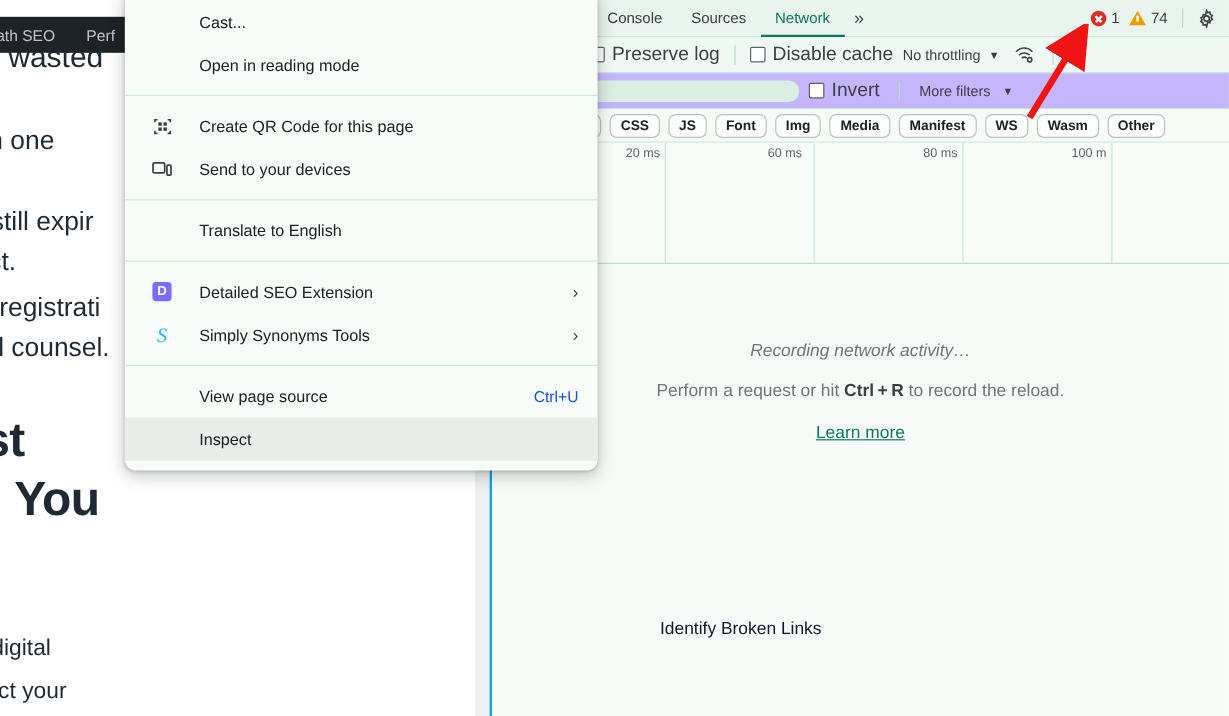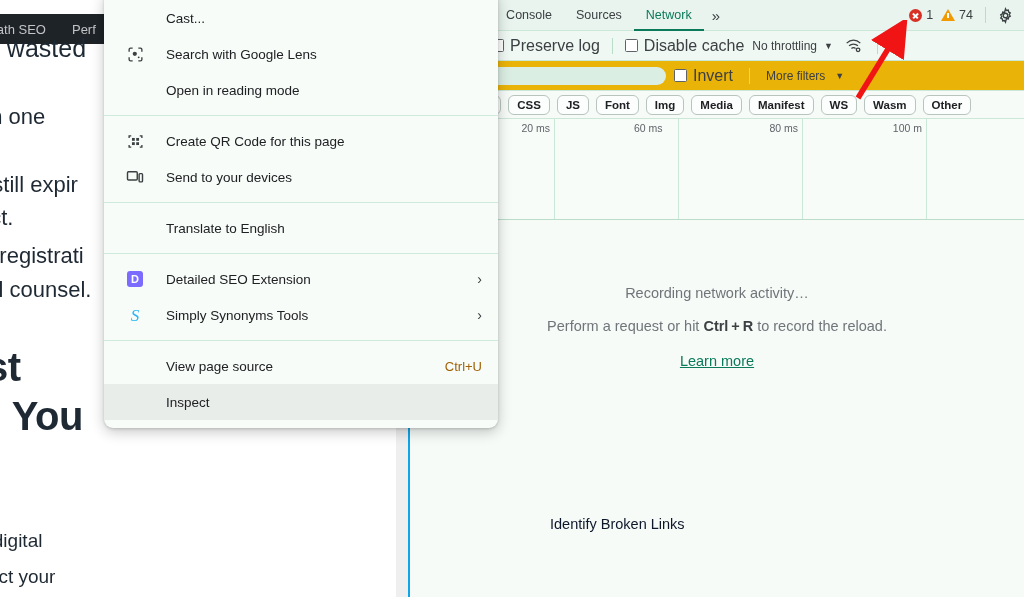--- a/index.html
+++ b/index.html
@@ -53,52 +53,52 @@
 
   
   #dt-toolbar{height:30px;padding:0 8px;border-bottom:1px solid #cbe7d8;background:#f0f8f4;gap:4px;}
   .tb-ico{width:22px;height:22px;display:flex;align-items:center;justify-content:center;}
   .chk{width:11px;height:11px;border:1.4px solid #5f6368;border-radius:1.5px;display:inline-block;background:#fff;}
   .chklabel{display:flex;align-items:center;gap:6px;font-size:16px;color:#3c4043;white-space:nowrap;}
   .sel{display:flex;align-items:center;gap:7px;font-size:12px;color:#3c4043;white-space:nowrap;margin-left:4px;}
   .caret{font-size:9px;color:#3c4043;}
 
   
-  #dt-filter{height:30px;padding:0 8px;border-bottom:1px solid #cbe7d8;background:#eab308;gap:8px;}
+  #dt-filter{height:30px;padding:0 8px;border-bottom:1px solid #cbe7d8;background:#c4b5fd;gap:8px;}
   #filter-input{height:18px;border-radius:9px;background:#dbeee4;border:none;flex:0 0 auto;width:248px;}
   #dt-filter .more-filters{font-size:12px;color:#3c4043;display:flex;align-items:center;gap:10px;white-space:nowrap;}
 
   
   #dt-types{height:28px;padding:0 0 0 4px;border-bottom:1px solid #cbe7d8;background:#f6fbf8;gap:7px;overflow:hidden;}
   .chip{border:1px solid #b8c4be;border-radius:6px;font-size:11.5px;font-weight:bold;color:#202124;
         padding:3px 8px;white-space:nowrap;background:#fbfefc;}
   .chip.cut{border-top-left-radius:0;border-bottom-left-radius:0;border-left:none;margin-left:-4px;}
 
   
   #dt-overview{height:100px;background:#f7fcf9;border-bottom:1px solid #b9ddc9;position:relative;}
   #dt-overview .tick{position:absolute;top:3px;font-size:10.5px;color:#5f6368;white-space:nowrap;}
   #dt-overview .ticksep{position:absolute;top:0;height:100%;width:1px;background:#c9e8d8;}
 
   
   #dt-empty{position:absolute;left:0;right:0;top:285px;text-align:center;}
-  #dt-empty .l1{font-size:14.5px;color:#707579;margin-bottom:17px;}
+  #dt-empty .l1{font-size:14.5px;color:#707579;margin-bottom:17px;font-style:italic;}
   #dt-empty .l2{font-size:14.5px;color:#707579;margin-bottom:18px;}
   #dt-empty .l2 b{color:#3c4043;font-weight:bold;}
   #dt-empty .l3 a{font-size:14.5px;color:#0b7a5a;text-decoration:underline;}
   #dt-broken{position:absolute;left:140px;top:516px;font-size:14.5px;color:#0f172a;}
 
   
   #ctxmenu{position:absolute;left:104px;top:-6px;width:394px;
            background:#f7fcf8;border-radius:0 0 9px 9px;
            box-shadow:0 4px 14px rgba(0,0,0,.22),0 1px 3px rgba(0,0,0,.16);
            padding:6px 0 8px 0;box-sizing:border-box;z-index:40;}
   .mi{height:36px;display:flex;align-items:center;padding:0 16px 0 0;font-size:13.5px;color:#202124;position:relative;}
   .mi .mi-ico{width:62px;display:flex;align-items:center;justify-content:center;flex:0 0 62px;}
   .mi .mi-label{flex:1;white-space:nowrap;}
-  .mi .mi-accel{font-size:13px;color:#a16207;}
+  .mi .mi-accel{font-size:13px;color:#1d4ed8;}
   .mi .mi-arrow{font-size:14px;color:#3c4043;margin-left:8px;}
   .mi.hover{background:#e9edea;}
   .msep{height:1px;background:#cdeadb;margin:7px 0;}
   .ext-d{width:16px;height:16px;border-radius:3px;background:#7c6bff;color:#fff;font-size:11px;
          font-weight:bold;display:flex;align-items:center;justify-content:center;font-family:"Liberation Sans",sans-serif;}
   .ext-s{font-family:"Liberation Serif","DejaVu Serif",serif;font-style:italic;font-size:17px;color:#29b6f6;line-height:1;}
 
   
   #arrow{position:absolute;left:840px;top:20px;width:80px;height:85px;z-index:60;pointer-events:none;}
 </style>
@@ -210,21 +210,21 @@
       <div class="chip">Wasm</div>
       <div class="chip">Other</div>
     </div>
 
   <div id="dt-overview">
       <div class="ticksep" style="left: 20px;"></div>
       <div class="tick" style="left: -24px; width: 40px; text-align: right;">20 ms</div>
       <div class="ticksep" style="left: 144px;"></div>
       <div class="tick" style="left: 100px; width: 40px; text-align: right;">20 ms</div>
       <div class="ticksep" style="left: 268px;"></div>
-      <div class="tick" style="left: 224px; width: 40px; text-align: left;">60 ms</div>
+      <div class="tick" style="left: 224px; width: 40px; text-align: center;">60 ms</div>
       <div class="ticksep" style="left: 392px;"></div>
       <div class="tick" style="left: 348px; width: 40px; text-align: right;">80 ms</div>
       <div class="ticksep" style="left: 516px;"></div>
       <div class="tick" style="left: 472px; width: 40px; text-align: right;">100 m</div>
     </div>
 
   <div id="dt-empty">
     <div class="l1">Recording network activity…</div>
     <div class="l2">
       <span>Perform a request or hit </span><b>Ctrl + R</b><span> to record the reload.</span>
@@ -234,30 +234,20 @@
     </div>
   </div>
 
   <div id="dt-broken">Identify Broken Links</div>
 </div>
 
 <div id="ctxmenu">
     <div class="mi">
       <div class="mi-ico"></div>
       <div class="mi-label">Cast...</div>
-    </div>
-    <div class="mi">
-      <div class="mi-ico">
-        <svg width="17" height="17" viewBox="0 0 24 24" fill="none" stroke="#3c4043" stroke-width="1.9">
-          <path d="M3 8V5a2 2 0 012-2h3M16 3h3a2 2 0 012 2v3M21 16v3a2 2 0 01-2 2h-3M8 21H5a2 2 0 01-2-2v-3"></path>
-          <circle cx="11" cy="11" r="3" fill="#3c4043" stroke="none"></circle>
-          <circle cx="16.5" cy="16" r="1.3" fill="#3c4043" stroke="none"></circle>
-        </svg>
-      </div>
-      <div class="mi-label">Search with Google Lens</div>
     </div>
     <div class="mi">
       <div class="mi-ico"></div>
       <div class="mi-label">Open in reading mode</div>
     </div>
     <div class="msep"></div>
     <div class="mi">
       <div class="mi-ico">
         <svg width="17" height="17" viewBox="0 0 24 24" fill="none" stroke="#3c4043" stroke-width="1.9">
           <path d="M3 7V4h3M18 4h3v3M21 17v3h-3M6 20H3v-3"></path>

